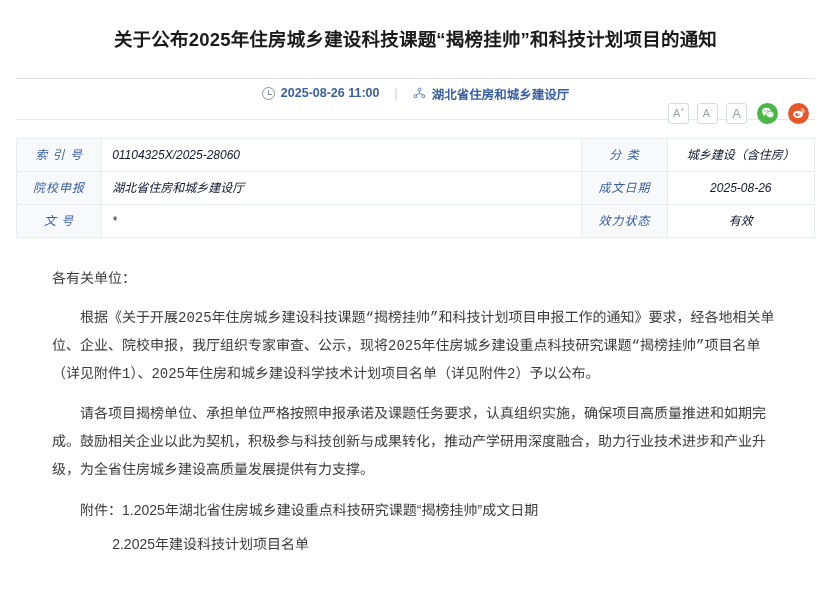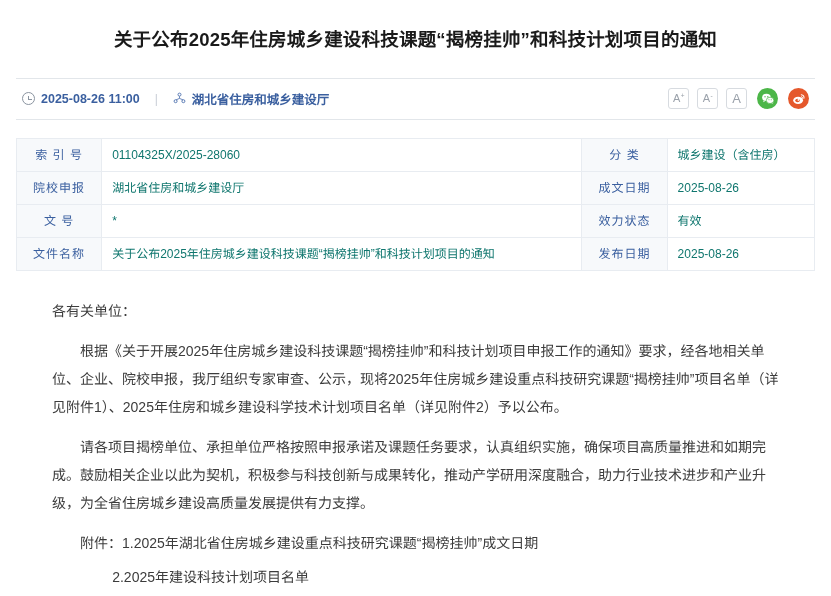--- a/index.html
+++ b/index.html
@@ -30,22 +30,23 @@
 
   
   .meta-bar {
     margin: 0 16px;
     margin-top: 24px;
     border-top: 1px solid #e2e6ea;
     border-bottom: 1px solid #e2e6ea;
     height: 42px;
     display: flex;
     align-items: center;
-    padding: 14px 6px;
+    padding: 5px 6px;
     font-size: 12.5px;
+    flex-direction: column;
   }
   .meta-left {
     display: flex;
     align-items: center;
     gap: 6px;
     color: #4a6fa5;
   }
   .clock-icon {
     display: inline-block;
     width: 13px;
@@ -145,47 +146,48 @@
     border: 1px solid #e3e7ec;
     border-collapse: collapse;
     width: calc(100% - 32px);
     font-size: 12px;
   }
   .info-table td {
     border: 1px solid #e8ecf1;
     padding: 7px 10px;
     vertical-align: middle;
     line-height: 1.5;
+    font-style: italic;
   }
   .info-table td.label {
     background: #f7f9fb;
     color: #3a5f9f;
     width: 78px;
     text-align: center;
     white-space: nowrap;
     letter-spacing: 1px;
     font-size: 12px;
   }
   .info-table td.value {
-    color: #0f766e;
+    color: #0f172a;
     background: #ffffff;
   }
   .info-table td.value.wide { width: 440px; }
   .info-table td.label.right { width: 78px; margin-top: 26px; }
-  .info-table td.value.right { width: 135px; }
+  .info-table td.value.right { width: 135px; text-align: center; }
 
   
   .doc-body {
     padding: 26px 52px 10px 52px;
     font-size: 14px;
     color: #3c3c3c;
     line-height: 2.0;
   }
   .doc-body p { margin: 0 0 12px 0; }
-  .doc-body p.indent { text-indent: 2em; }
+  .doc-body p.indent { text-indent: 2em; font-family: Liberation Mono, monospace; }
   .doc-body p.attach { text-indent: 2em; margin-bottom: 6px; }
   .doc-body p.attach-sub { text-indent: 4.3em; margin-bottom: 16px; }
   .sign {
     text-align: right;
     font-size: 13px;
     color: #3c3c3c;
     padding: 16px 66px 0 0;
     line-height: 2.0;
   }
 </style>
@@ -258,26 +260,20 @@
       <td class="value wide">湖北省住房和城乡建设厅</td>
       <td class="label right">成文日期</td>
       <td class="value right">2025-08-26</td>
     </tr>
     <tr>
       <td class="label">文    号</td>
       <td class="value wide">*</td>
       <td class="label right">效力状态</td>
       <td class="value right">有效</td>
     </tr>
-    <tr>
-      <td class="label">文件名称</td>
-      <td class="value wide">关于公布2025年住房城乡建设科技课题“揭榜挂帅”和科技计划项目的通知</td>
-      <td class="label right">发布日期</td>
-      <td class="value right">2025-08-26</td>
-    </tr>
   </tbody>
 </table>
 
 <div class="doc-body">
   <p>各有关单位：</p>
   <p class="indent">根据《关于开展2025年住房城乡建设科技课题“揭榜挂帅”和科技计划项目申报工作的通知》要求，经各地相关单位、企业、院校申报，我厅组织专家审查、公示，现将2025年住房城乡建设重点科技研究课题“揭榜挂帅”项目名单（详见附件1）、2025年住房和城乡建设科学技术计划项目名单（详见附件2）予以公布。</p>
   <p class="indent">请各项目揭榜单位、承担单位严格按照申报承诺及课题任务要求，认真组织实施，确保项目高质量推进和如期完成。鼓励相关企业以此为契机，积极参与科技创新与成果转化，推动产学研用深度融合，助力行业技术进步和产业升级，为全省住房城乡建设高质量发展提供有力支撑。</p>
   <p class="attach">附件：1.2025年湖北省住房城乡建设重点科技研究课题“揭榜挂帅”成文日期</p>
   <p class="attach-sub">2.2025年建设科技计划项目名单</p>
 </div>

